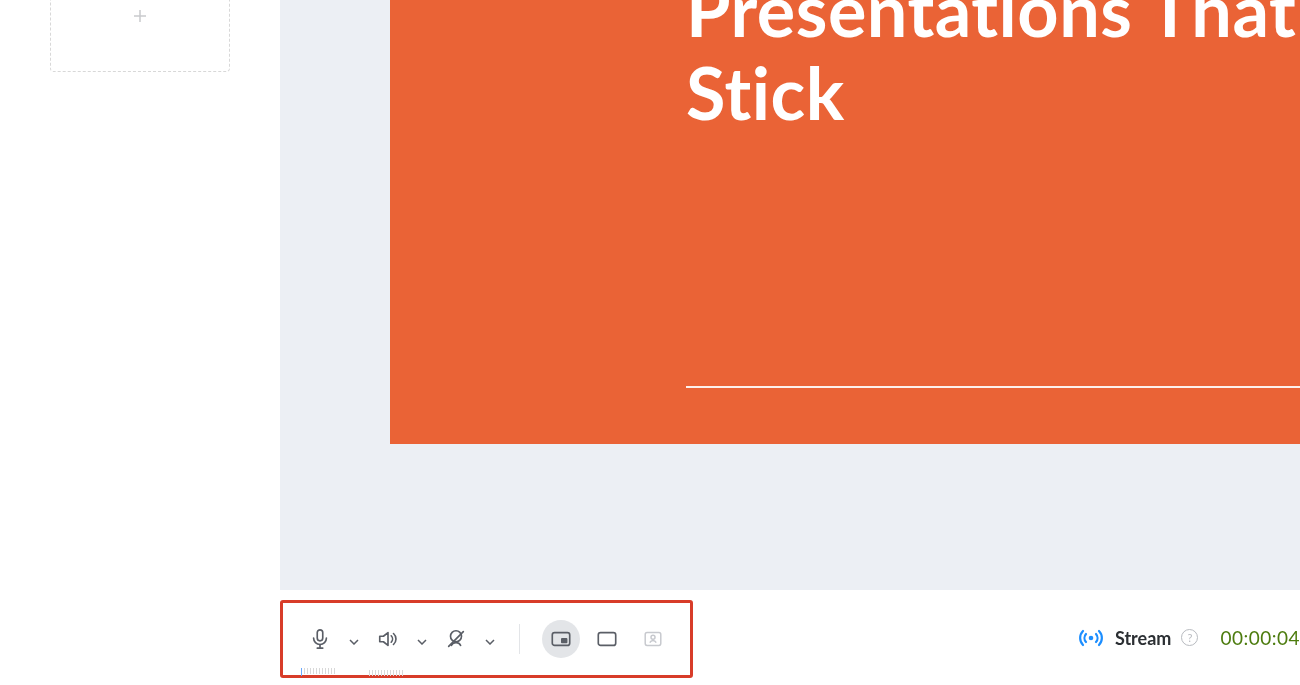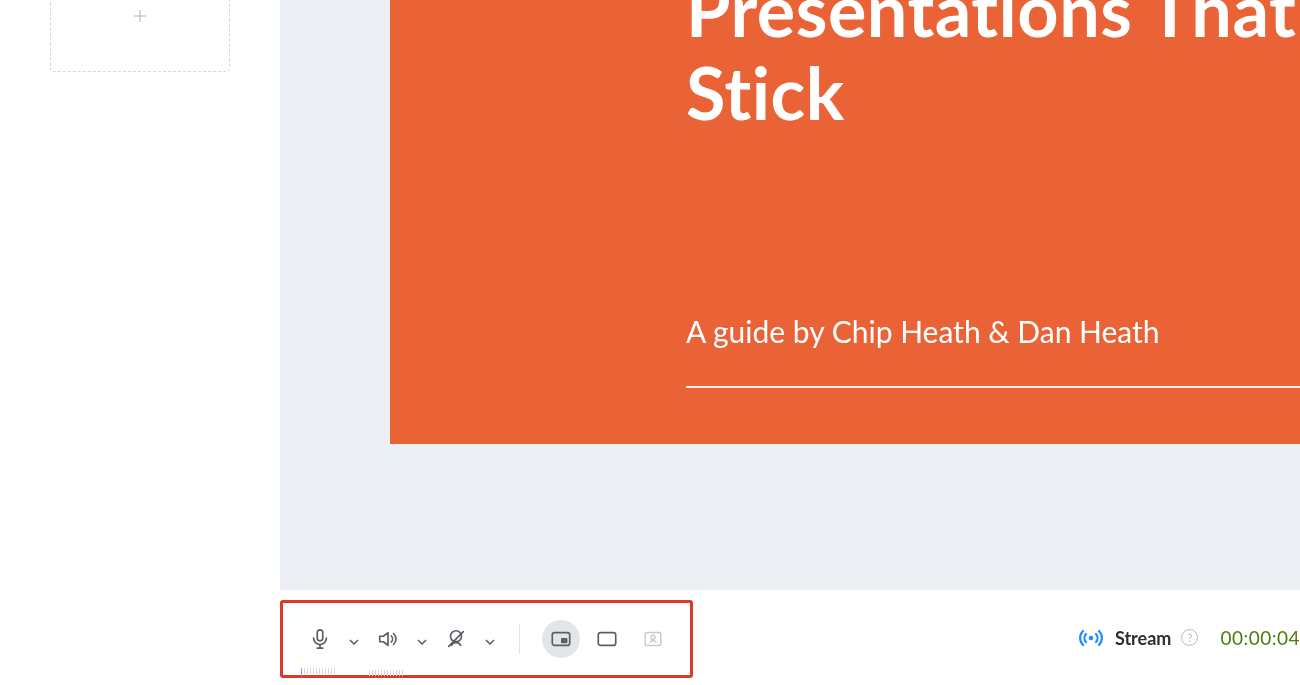--- a/index.html
+++ b/index.html
@@ -180,21 +180,20 @@
           <line x1="4" y1="12" x2="20" y2="12"></line>
       </svg>
     </span>
   </div>
 </div>
 
 <div class="canvas">
   <div class="slide">
     <div class="slide-title">Presentations That
 Stick</div>
-    <div class="slide-sub">A guide by Chip Heath &amp; Dan Heath</div>
     <hr class="slide-hr">
   </div>
 </div>
 
 <div class="toolbar">
   <div class="spacer-left"></div>
 
   <div class="av-group">
 
     <div class="icon-btn">

